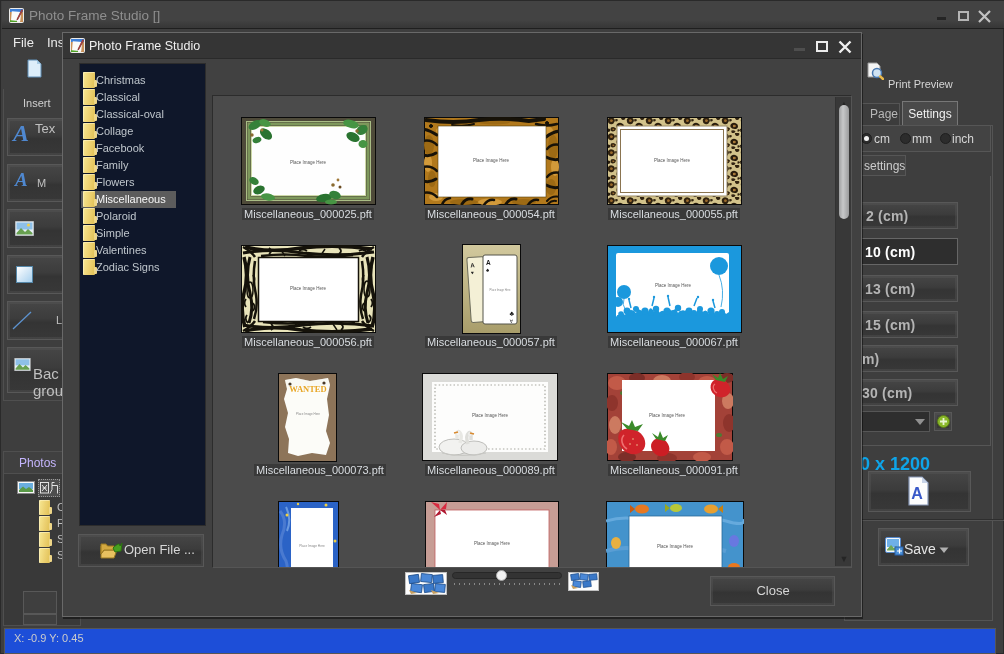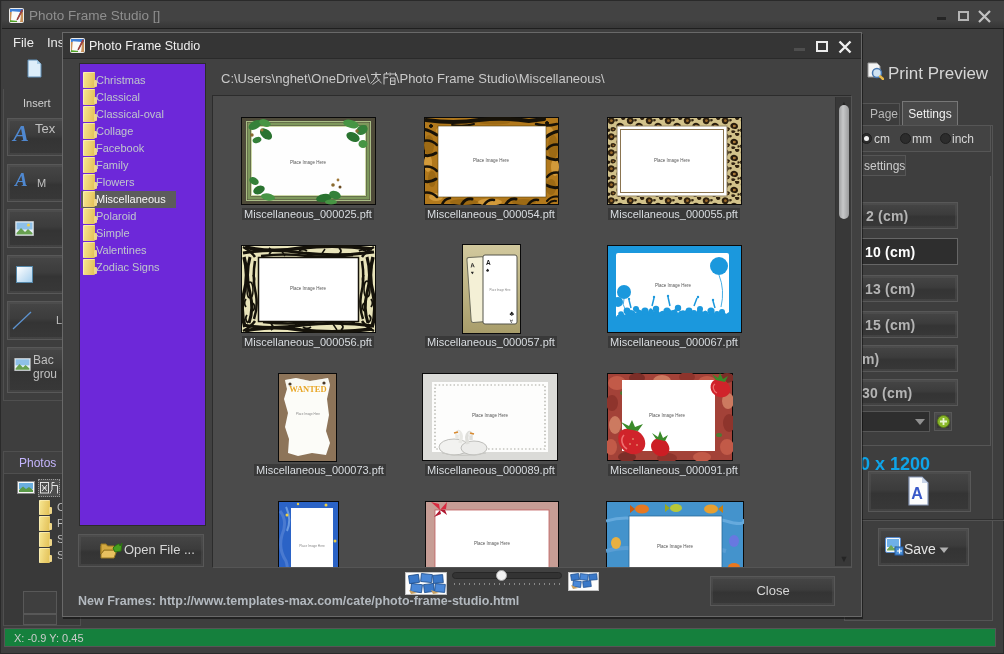--- a/index.html
+++ b/index.html
@@ -8,21 +8,21 @@
 .abs { position:absolute; }
 
 #win { position:absolute; left:0; top:0; width:1004px; height:654px; background:#3e3e3e; border:1px solid #2a2a2a; }
 #titlebar { position:absolute; left:1px; top:0; width:1002px; height:28px; background:linear-gradient(#434343 0 70%,#383838 95%); border-bottom:1px solid #1f1f1f; }
 #titletext { position:absolute; left:28px; top:7px; font-size:13.5px; color:#8f8f8f; }
 .btnish2 { border:1px solid #585858; background:linear-gradient(#464646 0%,#3c3c3c 45%,#343434 55%,#383838 100%); box-shadow:inset 0 0 0 2px rgba(90,90,90,.35); }
 
 #dlg { position:absolute; left:62px; top:32px; width:800px; height:585px; background:#414141; border:1px solid #696969; box-shadow:1px 2px 0 rgba(0,0,0,.45); z-index:20; }
 #dlgtitle { position:absolute; left:0; top:0; width:798px; height:26px; background:#353535; border-bottom:1px solid #2a2a2a; }
 #dlgtitletext { position:absolute; left:26px; top:6px; font-size:12.5px; color:#efefef; }
-#folderlist { position:absolute; left:16px; top:30px; width:127px; height:463px; background:#6d28d9; border:1px solid #2c2c2c; }
+#folderlist { position:absolute; left:16px; top:30px; width:127px; height:463px; background:#0f172a; border:1px solid #2c2c2c; }
 .folderrow { position:absolute; left:1px; height:17px; width:124px; font-size:11px; color:#bfc6cc; }
 .folderrow .lbl { position:absolute; left:15px; top:2px; }
 .fico { position:absolute; left:1px; top:0; width:13px; height:16px; }
 .sel { background:#5c5c5c; width:95px !important; }
 .sel .lbl { color:#f6f6f6; }
 #pathtext { position:absolute; left:158px; top:38px; font-size:13px; color:#c9c9c9; }
 #thumbarea { position:absolute; left:149px; top:62px; width:640px; height:473px; background:#4b4b4b; border:1px solid #2c2c2c; border-bottom-color:#555; border-right-color:#555; overflow:hidden; }
 .fico { background:linear-gradient(100deg,#f5e48e 10%,#ecd070 55%,#e0c054 100%); border-radius:1px; box-shadow:inset 1px 1px 0 rgba(255,245,200,.6); }
 .fico::after { content:''; position:absolute; right:-2px; bottom:1px; width:3px; height:7px; background:#eed687; border-radius:1px; }
 .folderrow .fico { width:12px; height:16px; left:2px; }
@@ -34,21 +34,21 @@
 .sarrow { position:absolute; left:3px; width:10px; height:10px; color:#252525; font-size:9px; line-height:10px; text-align:center; }
 
 #openbtn { position:absolute; left:15px; top:501px; width:126px; height:33px; }
 #closebtn { position:absolute; left:647px; top:543px; width:125px; height:30px; }
 .btntext { color:#d6d6d6; font-size:13px; }
 #newframes { position:absolute; left:15px; top:561px; font-size:12.5px; font-weight:bold; color:#b3b9bf; }
 
 .rtext { color:#d6d6d6; }
 .tab { position:absolute; font-size:12px; text-align:center; }
 
-#statusbar { position:absolute; left:3px; top:627px; width:992px; height:19px; background:#15803d; border:1px solid #565656; }
+#statusbar { position:absolute; left:3px; top:627px; width:992px; height:26px; background:#1d4ed8; border:1px solid #565656; }
 #statusbar div { position:absolute; left:9px; top:3px; font-size:11px; color:#cccccc; }
 .szbtn { position:absolute; left:800px; width:157px; height:27px; }
 .szsel { position:absolute; background:#2e2e2e; border:1px solid #666; }
 .szlbl { position:absolute; font-size:14px; font-weight:bold; color:#b4b4b4; letter-spacing:0.2px; }
 </style>
 </head>
 <body>
 <div id="win">
 
   <div id="titlebar"></div>
@@ -99,21 +99,21 @@
   <svg class="abs" style="left:10px;top:308px" width="22" height="22" viewBox="0 0 22 22">
       <path d="M2 20 L20 3" stroke="#5d93cf" stroke-width="1.3"></path>
     </svg>
     <div class="abs" style="left:55px;top:313px;font-size:11px;color:#c0c0c0">L</div>
   <div class="abs btnish2" style="left:6px;top:346px;width:70px;height:46px"></div>
   <svg class="abs" style="left:13px;top:357px" width="17" height="13" viewBox="0 0 19 15">
     <rect x="0" y="0" width="19" height="15" fill="#e8f0f6" stroke="#888"></rect>
     <rect x="1.5" y="1.5" width="16" height="7" fill="#8ec0e8"></rect>
     <path d="M1.5 12 L6 7 L10 11 L13 8 L17.5 12 L17.5 13.5 L1.5 13.5 Z" fill="#68a050"></path>
   </svg>
-  <div class="abs" style="left:32px;top:352px;font-size:12px;color:#c0c0c0">Bac<br>grou</div>
+  <div class="abs" style="left:32px;top:364px;font-size:15px;color:#c0c0c0">Bac<br>grou</div>
 
   <div class="abs" style="left:2px;top:450px;width:78px;height:175px;border:1px solid #4f4f4f;background:#393939"></div>
   <div class="abs" style="left:3px;top:451px;width:76px;height:22px;background:#404040;border-bottom:1px solid #4f4f4f"></div>
   <div class="abs" style="left:18px;top:455px;font-size:12px;color:#c4b5fd">Photos</div>
   <svg class="abs" style="left:16px;top:480px" width="18" height="13" viewBox="0 0 18 13">
     <rect x="0.5" y="0.5" width="17" height="12" fill="#f8f8f8" stroke="#888"></rect>
     <rect x="2" y="2" width="14" height="6" fill="#6aaede"></rect>
     <path d="M2 9 L6 5.5 L9 8 L12 6 L16 9 L16 11 L2 11 Z" fill="#5a9a48"></path>
   </svg>
   <div class="abs" style="left:37px;top:478px;width:22px;height:18px;background:#4e4e4e;border:1px dotted #999"></div>
@@ -133,21 +133,21 @@
   <div class="abs" style="left:56px;top:532px;font-size:11px;color:#c0c0c0">S</div>
   <div class="abs" style="left:56px;top:548px;font-size:11px;color:#c0c0c0">S</div>
   <div class="abs" style="left:22px;top:590px;width:34px;height:23px;border:1px solid #585858;background:#3f3f3f"></div>
   <div class="abs" style="left:22px;top:613px;width:34px;height:11px;border:1px solid #585858;background:#3f3f3f"></div>
 
   <svg class="abs" style="left:866px;top:61px" width="17" height="18" viewBox="0 0 17 18">
     <path d="M1 1 L10 1 L13 4 L13 15 L1 15 Z" fill="#f4f4f4" stroke="#999" stroke-width="1"></path>
     <circle cx="10" cy="11" r="4.5" fill="#cfe2f2" stroke="#4878b0" stroke-width="1.5"></circle>
     <path d="M13.2 14.4 L16 17" stroke="#e8b84a" stroke-width="2.5" stroke-linecap="round"></path>
   </svg>
-  <div class="abs rtext" style="left:887px;top:63px;font-size:17px">Print Preview</div>
+  <div class="abs rtext" style="left:887px;top:77px;font-size:11px">Print Preview</div>
   <div class="abs" style="left:843px;top:124px;width:149px;height:496px;border:1px solid #545454"></div>
 
   <div class="tab" style="left:845px;top:102px;width:54px;height:22px;background:#3c3c3c;border:1px solid #555;border-bottom:none"></div>
   <div class="abs" style="left:869px;top:106px;font-size:12px;color:#b8b8b8">Page</div>
   <div class="tab" style="left:901px;top:100px;width:56px;height:24px;background:#4a4a4a;border:1px solid #777;border-bottom:none;color:#f0f0f0;line-height:24px">Settings</div>
   <div class="abs" style="left:846px;top:124px;width:144px;height:27px;border:1px solid #565656;background:#434343"></div>
 
   <div class="abs" style="left:860px;top:132px;width:11px;height:11px;border-radius:50%;background:#2c2c2c;border:1px solid #1f1f1f"></div>
   <div class="abs" style="left:863px;top:135px;width:5px;height:5px;border-radius:50%;background:#f2f2f2"></div>
   <div class="abs rtext" style="left:873px;top:131px;font-size:12px">cm</div>
@@ -283,26 +283,20 @@
   </div>
 
   <div id="openbtn" class="btnish2"></div>
   <svg class="abs" style="left:37px;top:507px" width="23" height="20" viewBox="0 0 23 20">
     <path d="M1 6 L1 18 L14 18 L17 10 L4 10 L1 14 Z" fill="#e8c160" stroke="#9a7820"></path>
     <path d="M1 6 L1 4 L6 4 L7.5 6 L14 6 L14 10 L4 10 L1 14 Z" fill="#d4a940" stroke="#9a7820"></path>
     <path d="M13 8 C19 2 20 4 20 6 L22 3 L21 11 L15 12 Z" fill="#48a020" stroke="#2a7010"></path>
   </svg>
   <div class="abs btntext" style="left:61px;top:509px">Open File ...</div>
 
-  <div id="pathtext">C:\Users\nghet\OneDrive\<svg width="26" height="13" viewBox="0 0 26 13" style="vertical-align:-2px">
-        <g stroke="#c9c9c9" stroke-width="1" fill="none">
-          <path d="M6 0 L6 2 M1 2.5 L11 2.5 M6 2.5 C5.5 6 3.5 9.5 0.5 11.5 M6 2.5 C7 6 9 9.5 11.5 11 M2.5 12.5 L9.5 7.5"></path>
-          <path d="M14 2 L14 12.5 M14 2 L19 2 M16.5 0 L16.5 2 M14 6 L18 5.5 M20 0.5 L20 4 M25.5 0.5 L25.5 4 M20 2 L25.5 2 M20.5 6 L25 6 L25 12.5 M20.5 6 L20.5 12.5 M20.5 9 L25 9 M20.5 12.5 L25 12.5"></path>
-        </g>
-      </svg>\Photo Frame Studio\Miscellaneous\</div>
 
   <div id="thumbarea">
     <div id="sbar">
       <div class="sarrow" style="top:2px">▲</div>
       <div id="sthumb"></div>
       <div class="sarrow" style="top:457px">▼</div>
     </div>
 
     <svg class="abs" style="left:28px;top:21px" width="135" height="88" viewBox="0 0 135 88">
       <rect x="0.5" y="0.5" width="134" height="87" fill="#4e4a39" stroke="#0a0a0a"></rect>
@@ -635,17 +629,16 @@
       <rect x="21" y="2" width="8" height="6" fill="#3a78c8" stroke="#1a4a88" stroke-width="0.7" transform="rotate(-5 25 5)"></rect>
       <rect x="5" y="9" width="8" height="6" fill="#4a88d8" stroke="#1a4a88" stroke-width="0.7" transform="rotate(7 9 12)"></rect>
       <rect x="15" y="9" width="8" height="6" fill="#3a78c8" stroke="#1a4a88" stroke-width="0.7" transform="rotate(-7 19 12)"></rect>
       <path d="M3 13 L10 16 L5 17 Z" fill="#c8a060"></path>
     </g>
   </svg>
   <div class="abs" style="left:389px;top:539px;width:110px;height:7px;background:#333;border:1px solid #272727;border-radius:4px"></div>
   <div class="abs" style="left:433px;top:537px;width:11px;height:11px;border-radius:50%;background:#f2f2f2;border:1px solid #aaa"></div>
   <div class="abs" style="left:391px;top:550px;width:108px;height:2px;background-image:repeating-linear-gradient(90deg,#888 0 1px,transparent 1px 5px)"></div>
 
-  <div id="newframes">New Frames: http://www.templates-max.com/cate/photo-frame-studio.html</div>
 
   <div id="closebtn" class="btnish2"></div>
   <div class="abs btntext" style="left:693px;top:550px;width:34px;text-align:center">Close</div>
 </div>
 
 </body></html>

